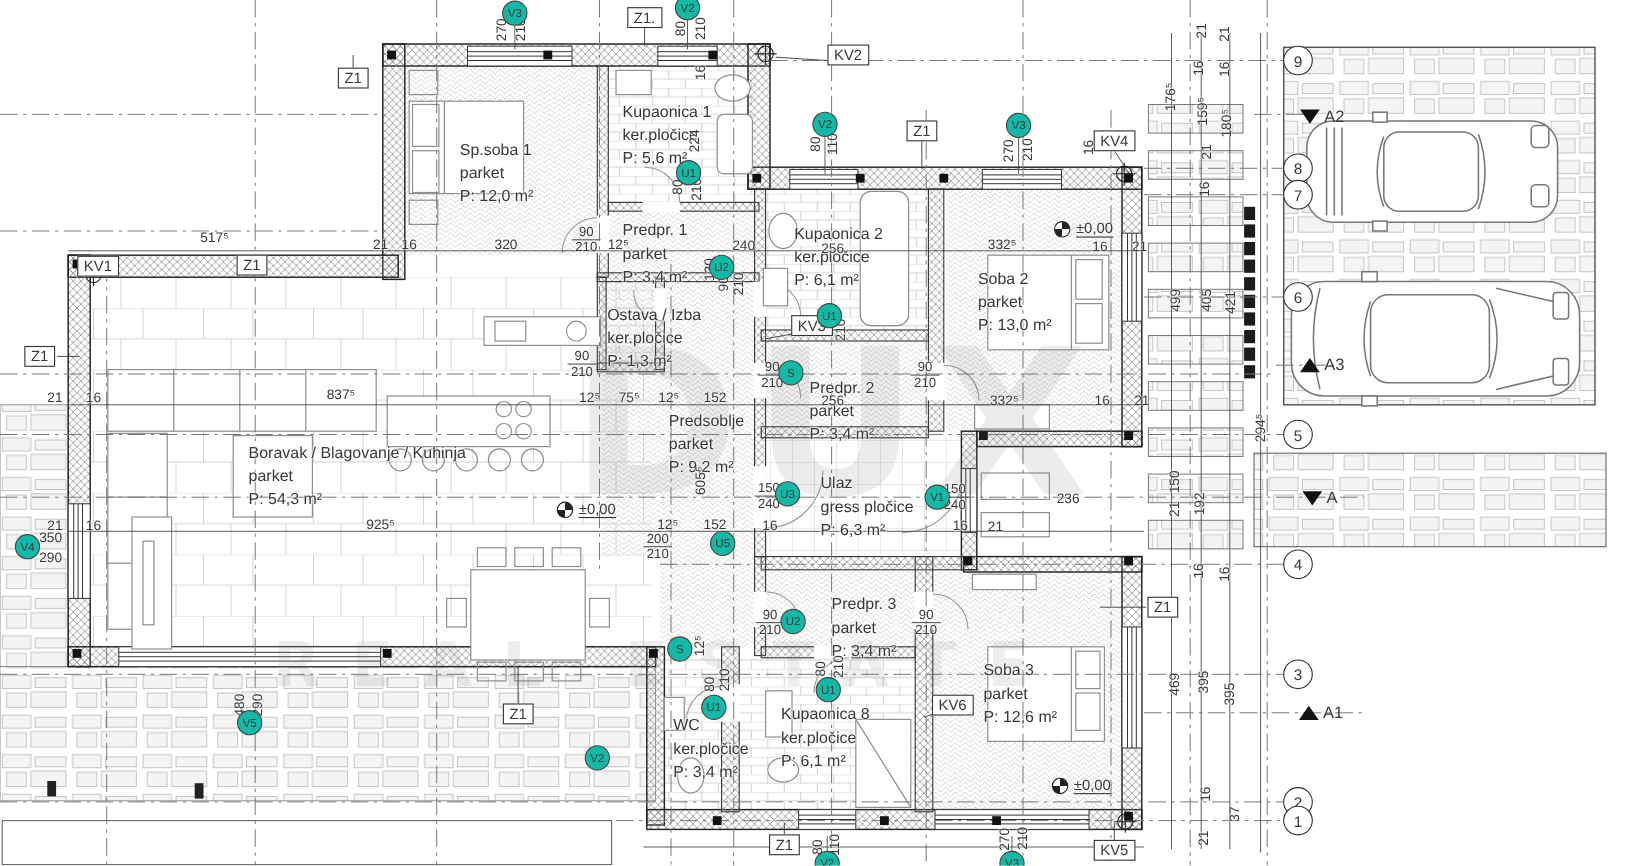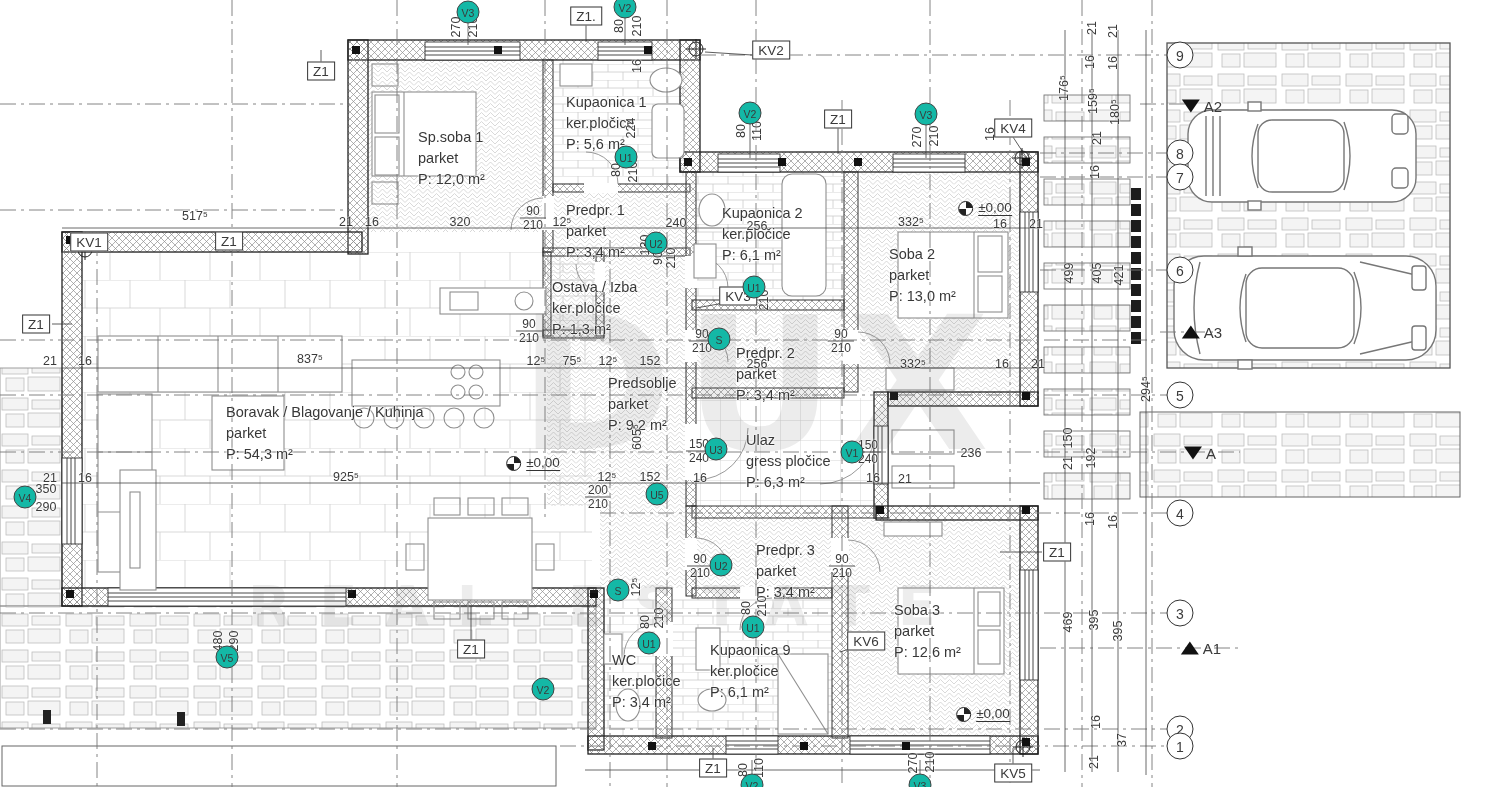--- a/index.html
+++ b/index.html
@@ -499,21 +499,21 @@
         <div>Soba 3</div>
         <div>parket</div>
         <div>P: 12,6 m²</div>
       </div>
       <div class="room" style="left: 612px; top: 650px;">
         <div>WC</div>
         <div>ker.pločice</div>
         <div>P: 3,4 m²</div>
       </div>
       <div class="room" style="left: 710px; top: 640px;">
-        <div>Kupaonica 9</div>
+        <div>Kupaonica 8</div>
         <div>ker.pločice</div>
         <div>P: 6,1 m²</div>
       </div>
       <div class="dim" style="left: 195px; top: 216px;">517⁵</div>
       <div class="dim" style="left: 346px; top: 222px;">21</div>
       <div class="dim" style="left: 372px; top: 222px;">16</div>
       <div class="dim" style="left: 460px; top: 222px;">320</div>
       <div class="dim" style="left: 562px; top: 222px;">12⁵</div>
       <div class="dim" style="left: 676px; top: 223px;">240</div>
       <div class="dim" style="left: 911px; top: 222px;">332⁵</div>

